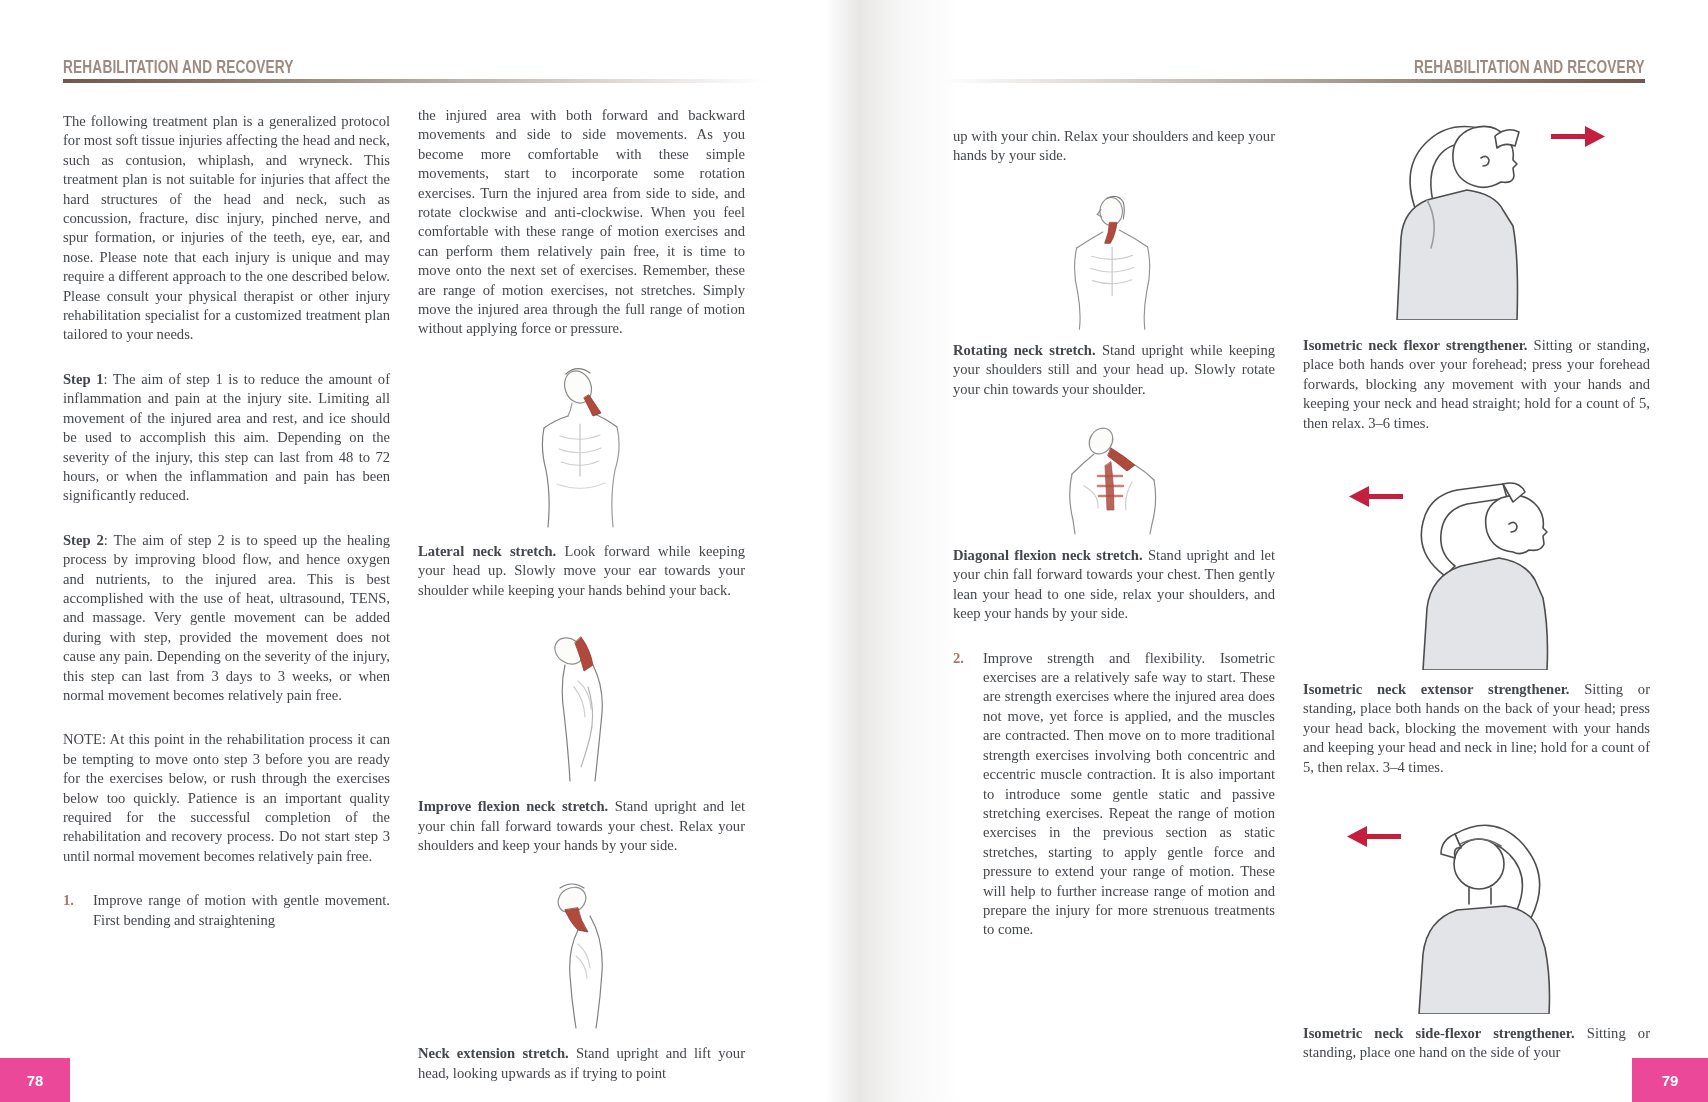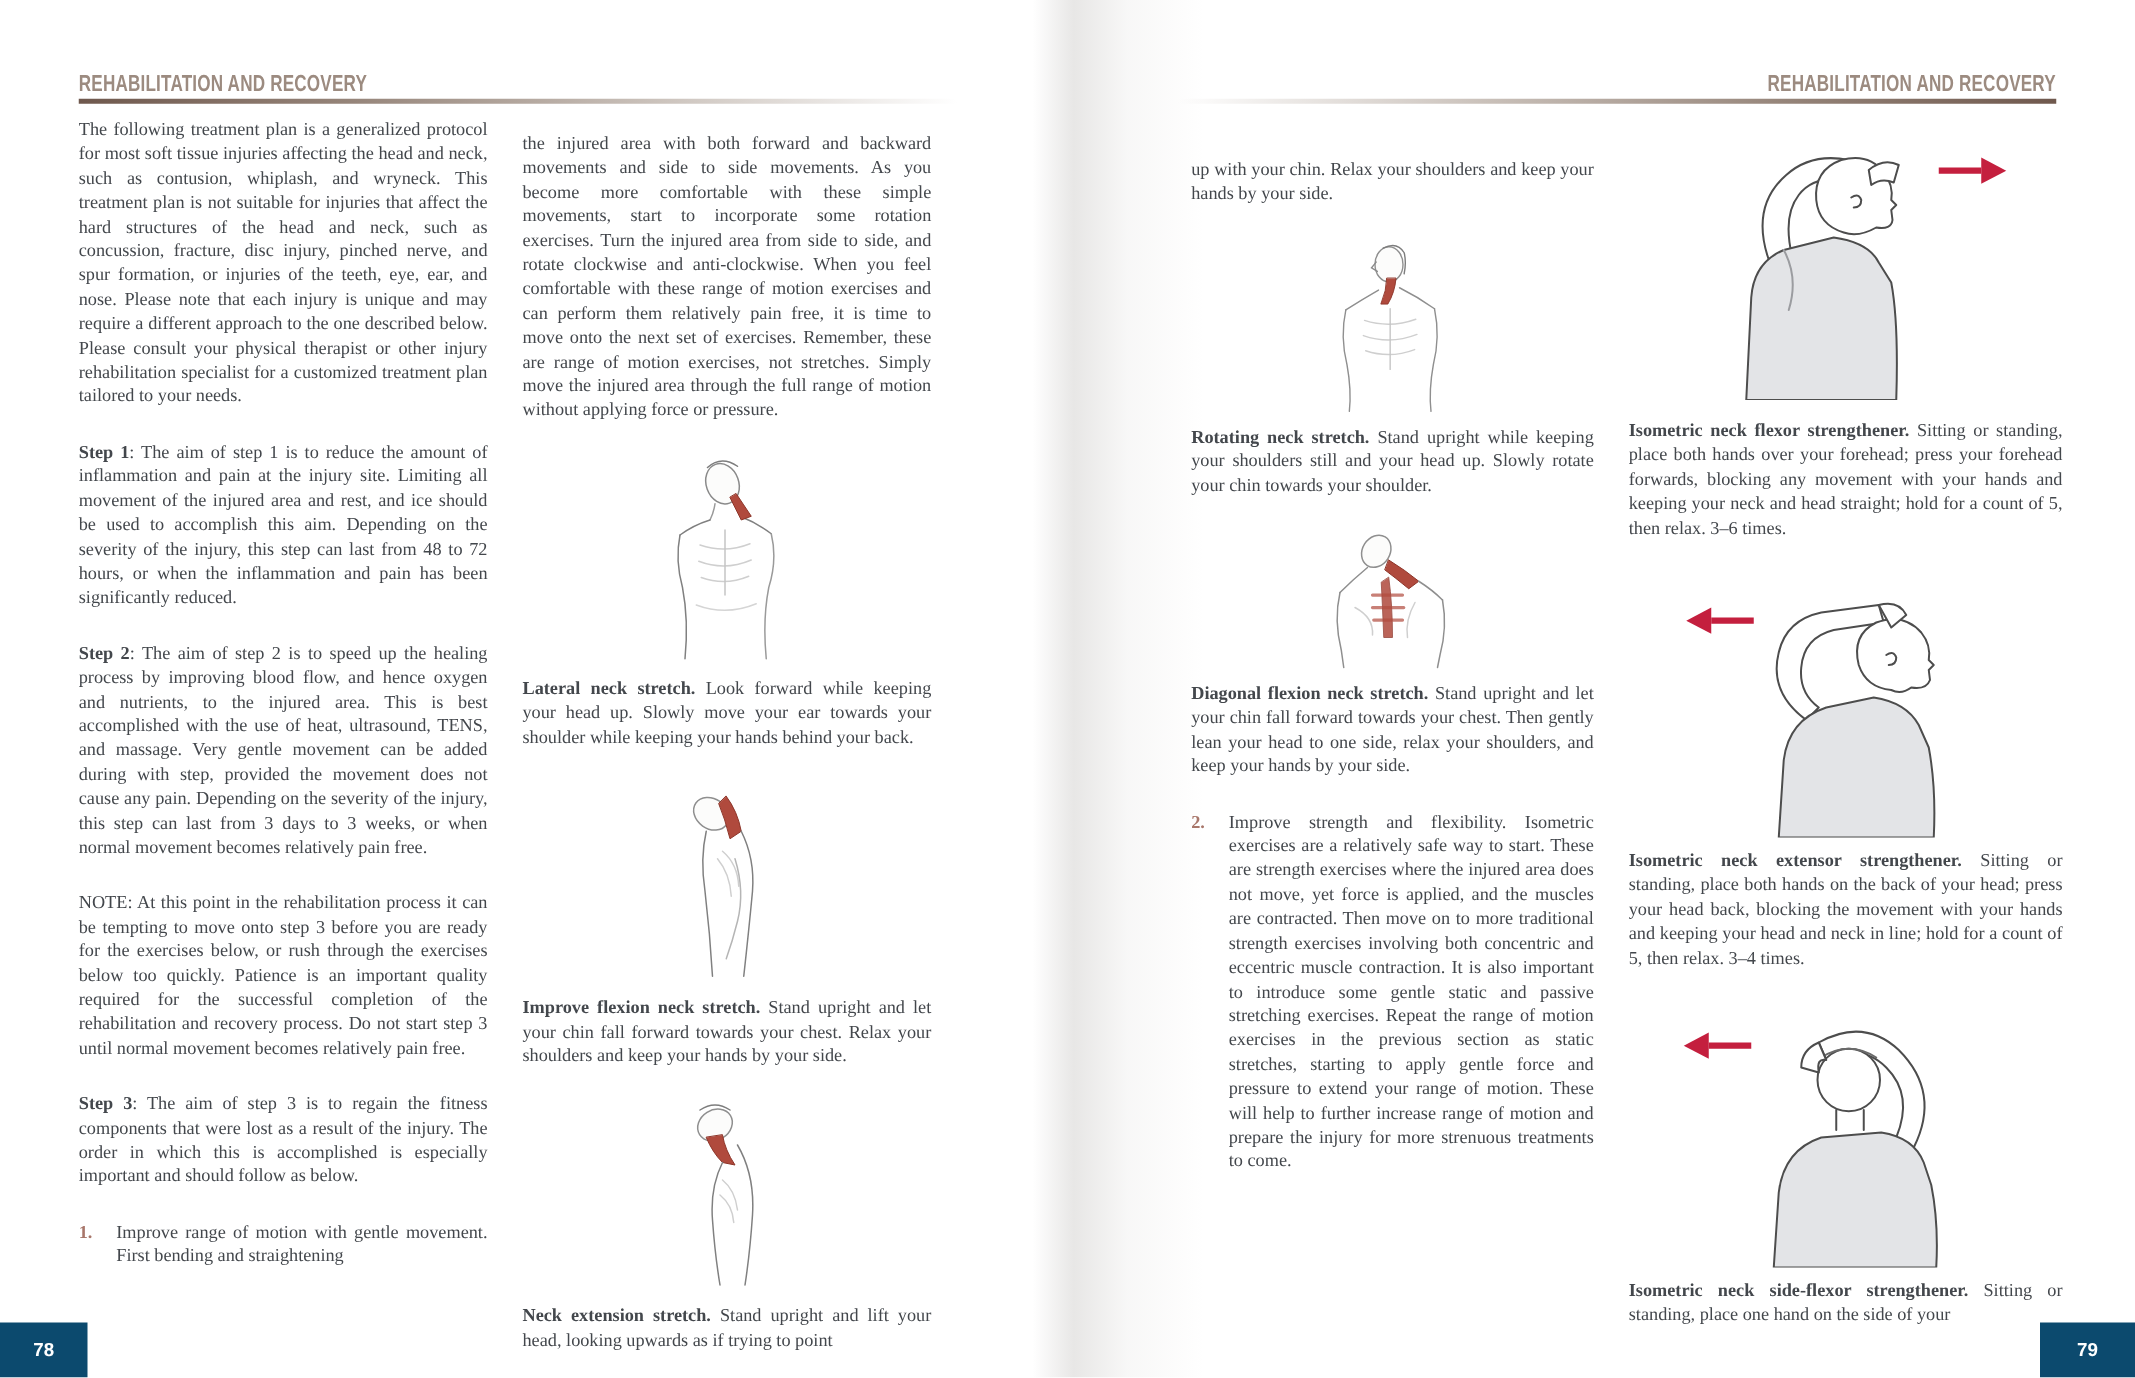--- a/index.html
+++ b/index.html
@@ -24,42 +24,41 @@
     background:linear-gradient(to left,#6f584d 0%,#96857a 30%,#c9c0b9 62%,rgba(255,255,255,0) 96%);}
   .col{position:absolute;font-size:14.6px;line-height:19.4px;text-align:justify;}
   .col p{margin:0 0 25px 0;}
   .lead{font-weight:bold;}
   .cap{margin:0 0 25px 0;}
   .list-item{display:flex;margin:0 0 25px 0;}
   .num{flex:0 0 30px;font-weight:bold;color:#a8766a;}
   .li-text{flex:1;text-align:justify;}
   .fig{display:flex;justify-content:center;align-items:flex-start;}
   .pagenum{
-    position:absolute;top:1058px;height:44px;background:#0c4a6e;color:#ffffff;
+    position:absolute;top:1058px;height:44px;background:#ec4899;color:#ffffff;
     font-family:"Liberation Sans","DejaVu Sans",sans-serif;font-weight:bold;font-size:15px;
     display:flex;align-items:center;justify-content:center;
   }
   .pn-left{left:0;width:70px;}
   .pn-right{right:0;width:76px;margin-left:44px;}
   svg{display:block;}
 </style>
 </head>
 <body>
 
 <div class="gutter"></div>
 
 <div class="hdr hdr-left">REHABILITATION AND RECOVERY</div>
 <div class="rule rule-left"></div>
 
-<div class="col" style="left:63px;top:95px;width:327px;">
+<div class="col" style="left:63px;top:112px;width:327px;">
   <p><span>The following treatment plan is a generalized protocol for most soft tissue injuries affecting the head and neck, such as contusion, whiplash, and wryneck. This treatment plan is not suitable for injuries that affect the hard structures of the head and neck, such as concussion, fracture, disc injury, pinched nerve, and spur formation, or injuries of the teeth, eye, ear, and nose. Please note that each injury is unique and may require a different approach to the one described below. Please consult your physical therapist or other injury rehabilitation specialist for a customized treatment plan tailored to your needs.</span></p>
   <p><span class="lead">Step 1</span><span>: The aim of step 1 is to reduce the amount of inflammation and pain at the injury site. Limiting all movement of the injured area and rest, and ice should be used to accomplish this aim. Depending on the severity of the injury, this step can last from 48 to 72 hours, or when the inflammation and pain has been significantly reduced.</span></p>
   <p><span class="lead">Step 2</span><span>: The aim of step 2 is to speed up the healing process by improving blood flow, and hence oxygen and nutrients, to the injured area. This is best accomplished with the use of heat, ultrasound, TENS, and massage. Very gentle movement can be added during with step, provided the movement does not cause any pain. Depending on the severity of the injury, this step can last from 3 days to 3 weeks, or when normal movement becomes relatively pain free.</span></p>
   <p><span>NOTE: At this point in the rehabilitation process it can be tempting to move onto step 3 before you are ready for the exercises below, or rush through the exercises below too quickly. Patience is an important quality required for the successful completion of the rehabilitation and recovery process. Do not start step 3 until normal movement becomes relatively pain free.</span></p>
-  <p><span class="lead">Step 3</span><span>: The aim of step 3 is to regain the fitness components that were lost as a result of the injury. The order in which this is accomplished is especially important and should follow as below.</span></p>
   <div class="list-item">
     <span class="num">1.</span>
     <span class="li-text">Improve range of motion with gentle movement. First bending and straightening</span>
   </div>
 </div>
 
 <div class="col" style="left:418px;top:106px;width:327px;">
   <p><span>the injured area with both forward and backward movements and side to side movements. As you become more comfortable with these simple movements, start to incorporate some rotation exercises. Turn the injured area from side to side, and rotate clockwise and anti-clockwise. When you feel comfortable with these range of motion exercises and can perform them relatively pain free, it is time to move onto the next set of exercises. Remember, these are range of motion exercises, not stretches. Simply move the injured area through the full range of motion without applying force or pressure.</span></p>
 
   <div class="fig" style="height:168px;margin:2px 0 10px 0;">

